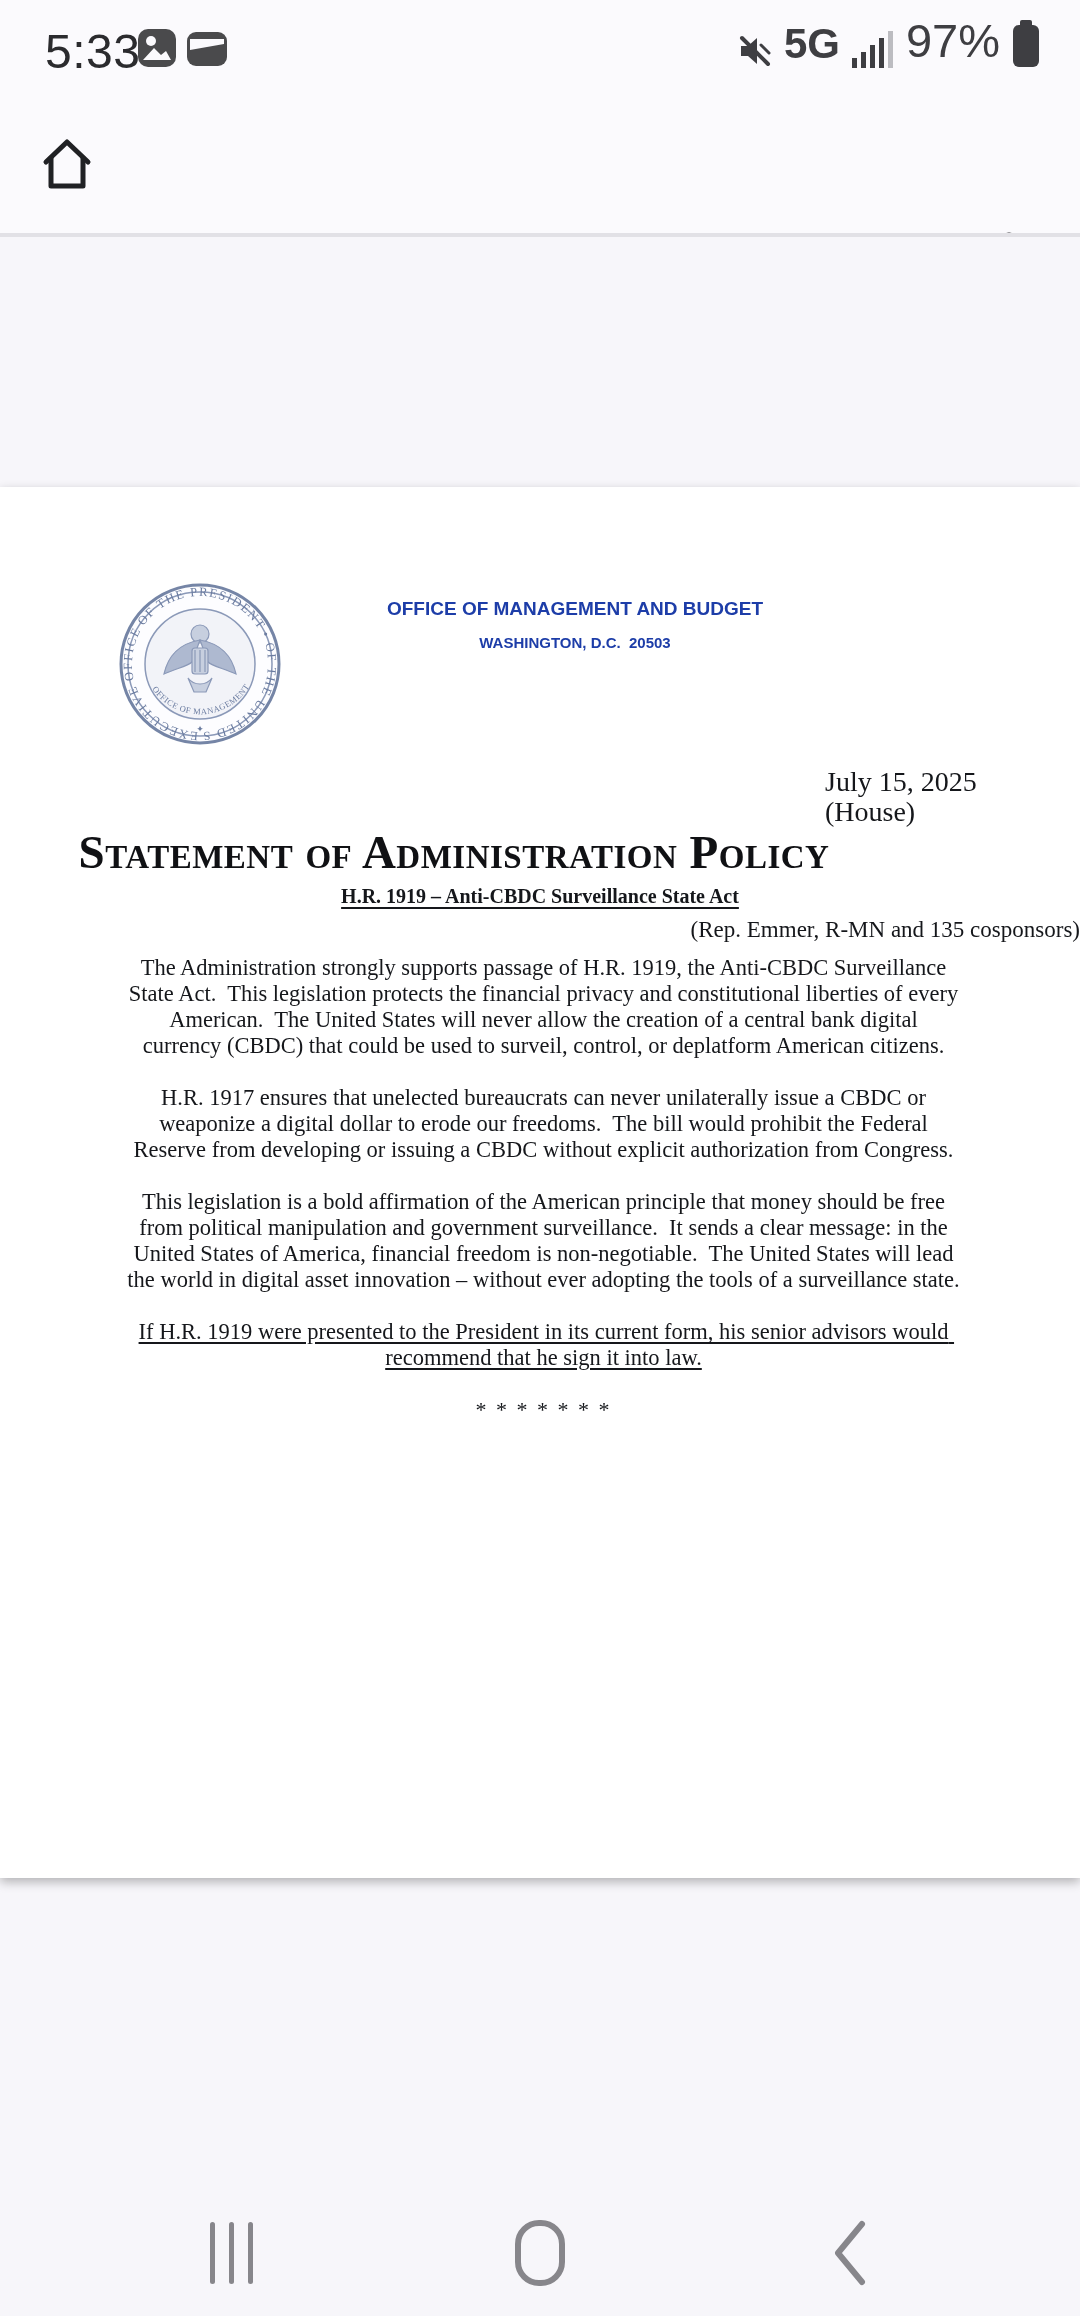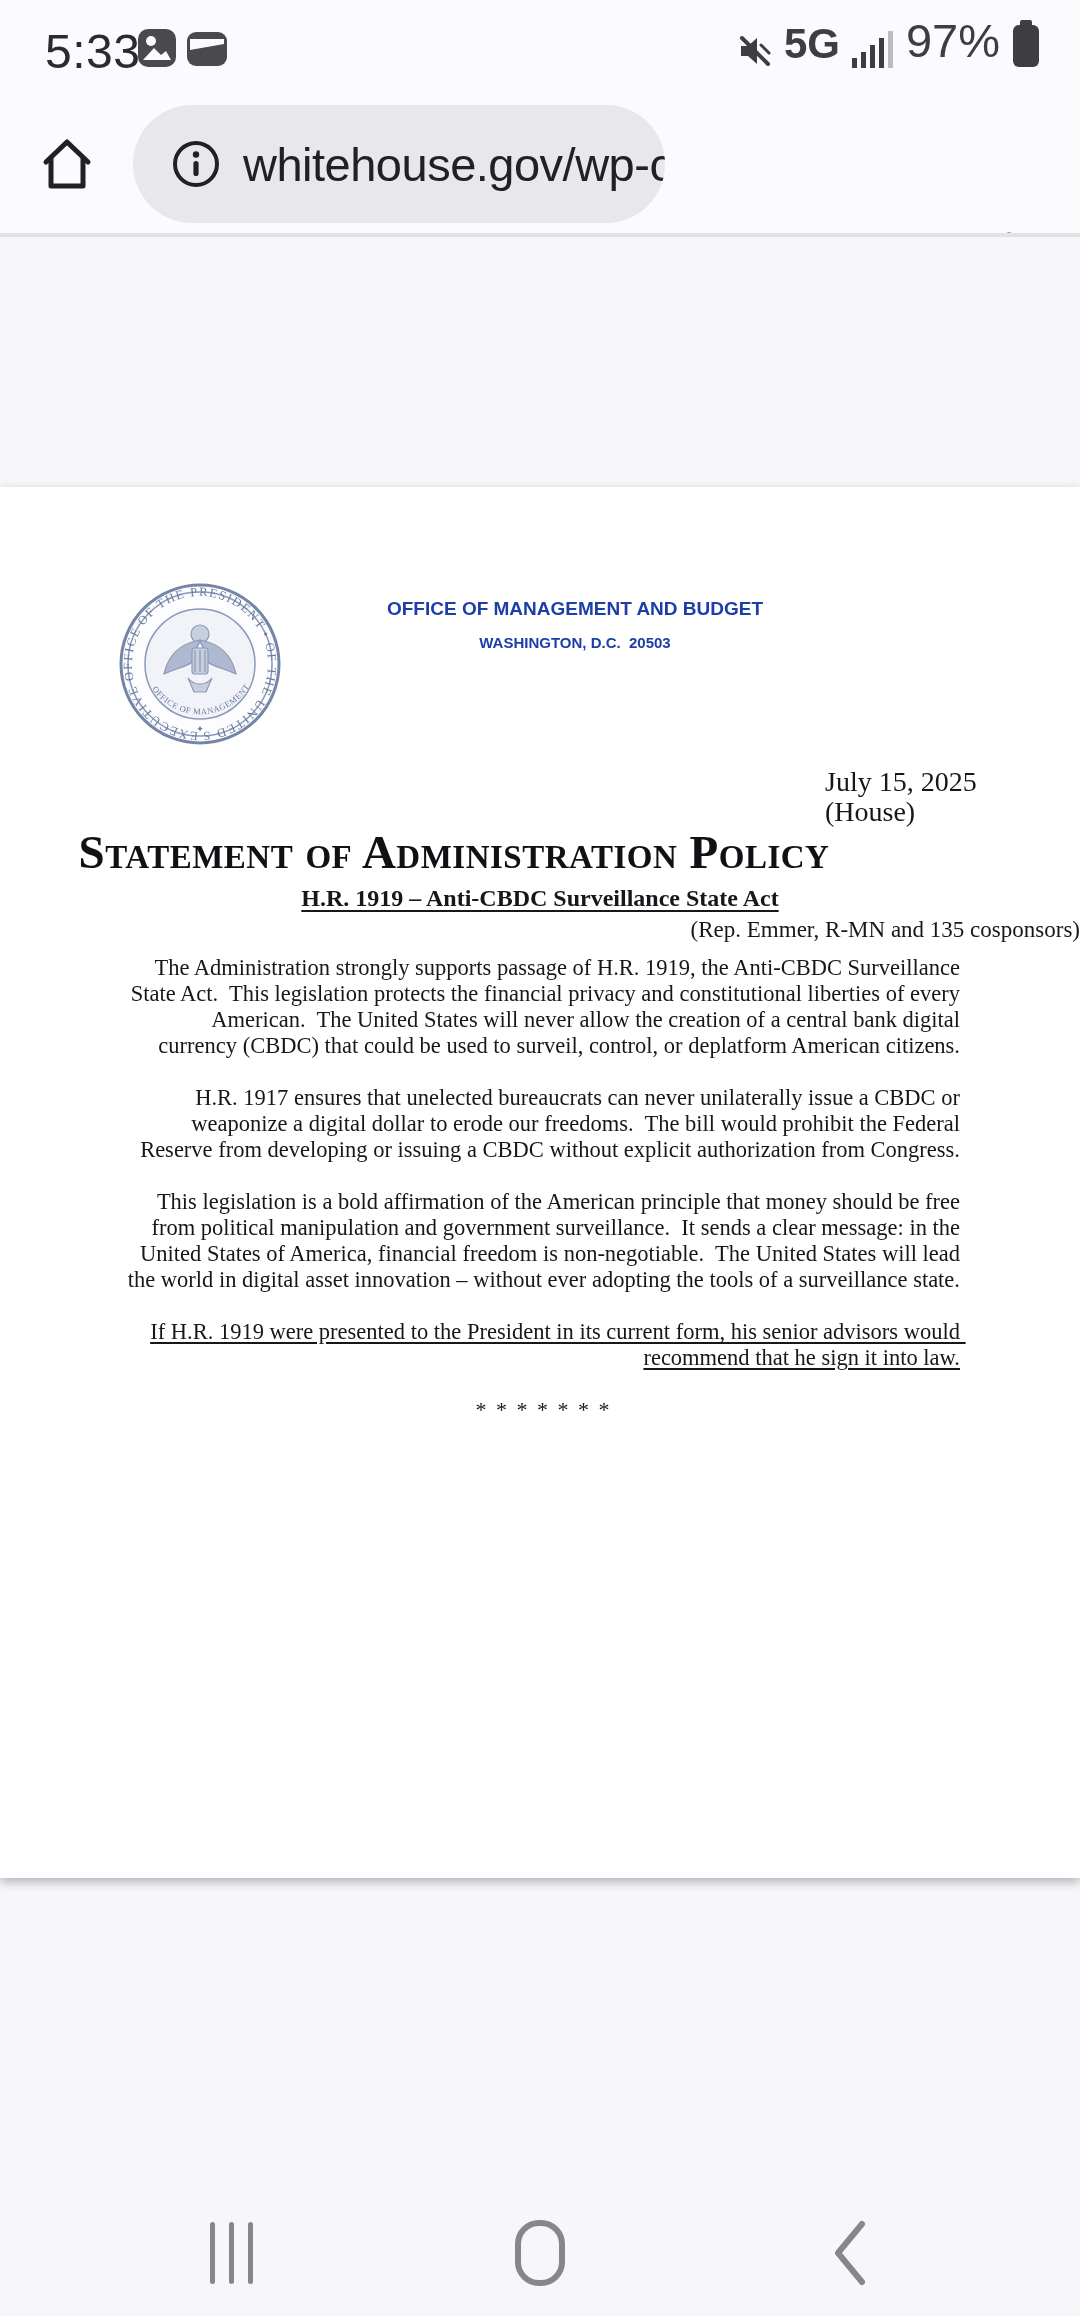--- a/index.html
+++ b/index.html
@@ -46,25 +46,25 @@
   .lh1{font-size:22px;font-weight:700;letter-spacing:.2px;}
   .lh2{font-size:19px;font-weight:700;margin-top:11px;}
   .lh3{font-size:15px;font-weight:700;margin-top:14px;white-space:pre-wrap;}
   .dateblock{position:absolute;left:825px;top:280px;font-size:28px;line-height:30px;}
   .doc-title{
     position:absolute;left:0;width:908px;top:338px;text-align:center;
     font-variant:small-caps;font-weight:700;font-size:47px;letter-spacing:.5px;color:#101114;
   }
   .doc-bill{
     position:absolute;left:0;width:1080px;top:398px;text-align:center;
-    font-size:24px;font-weight:700;text-decoration:underline;text-underline-offset:4px;text-decoration-thickness:2px;
+    font-size:20px;font-weight:700;text-decoration:underline;text-underline-offset:4px;text-decoration-thickness:2px;
   }
   .doc-sponsors{position:absolute;left:0;width:1080px;top:430px;text-align:right;font-size:23px;}
   .doc-body{position:absolute;left:127px;top:468px;width:833px;font-size:22.5px;line-height:26px;}
-  .doc-body p{margin:0 0 26px 0;white-space:pre-wrap;text-align:right;}
+  .doc-body p{margin:0 0 26px 0;white-space:pre-wrap;text-align:center;}
   .closing{text-decoration:underline;text-underline-offset:3px;text-decoration-thickness:1.5px;}
   .asterisks{margin-top:12px;text-align:center;font-size:22px;letter-spacing:2px;}
   
   .navbar{position:absolute;bottom:0;left:0;width:1080px;height:126px;background:#f7f6fa;}
   .nav-btn{position:absolute;top:0;width:200px;height:126px;display:flex;align-items:center;justify-content:center;}
   .nav-recents{left:132px;} .nav-home{left:440px;} .nav-back{left:750px;}
 </style>
 </head>
 <body>
 
@@ -112,28 +112,20 @@
       </div>
     </div>
 
     <div class="toolbar">
 
       <svg class="tb-ic" style="left:38px;top:40px" width="58" height="58" viewBox="0 0 58 58">
         <path d="M8 27 L29 7 L50 27" fill="none" stroke="#202124" stroke-width="5" stroke-linecap="round" stroke-linejoin="round"></path>
         <path d="M13 23 V51 H45 V23" fill="none" stroke="#202124" stroke-width="5" stroke-linecap="round" stroke-linejoin="round"></path>
       </svg>
 
-      <div class="url-pill">
-        <svg width="50" height="50" viewBox="0 0 50 50" style="margin-left:38px;flex:0 0 auto">
-          <circle cx="25" cy="25" r="21" fill="none" stroke="#202124" stroke-width="4"></circle>
-          <circle cx="25" cy="15.5" r="3.2" fill="#202124"></circle>
-          <rect x="22.4" y="22" width="5.2" height="15" rx="2.6" fill="#202124"></rect>
-        </svg>
-        <span class="url-text">whitehouse.gov/wp-c</span>
-      </div>
 
       <svg class="tb-ic" style="left:705px;top:138px" width="62" height="62" viewBox="0 0 62 62">
         <line x1="31" y1="6" x2="31" y2="56" stroke="#202124" stroke-width="7" stroke-linecap="round"></line>
         <line x1="6" y1="31" x2="56" y2="31" stroke="#202124" stroke-width="7" stroke-linecap="round"></line>
       </svg>
 
       <div class="tab-btn">
         <span class="tab-count">4</span>
       </div>
 

